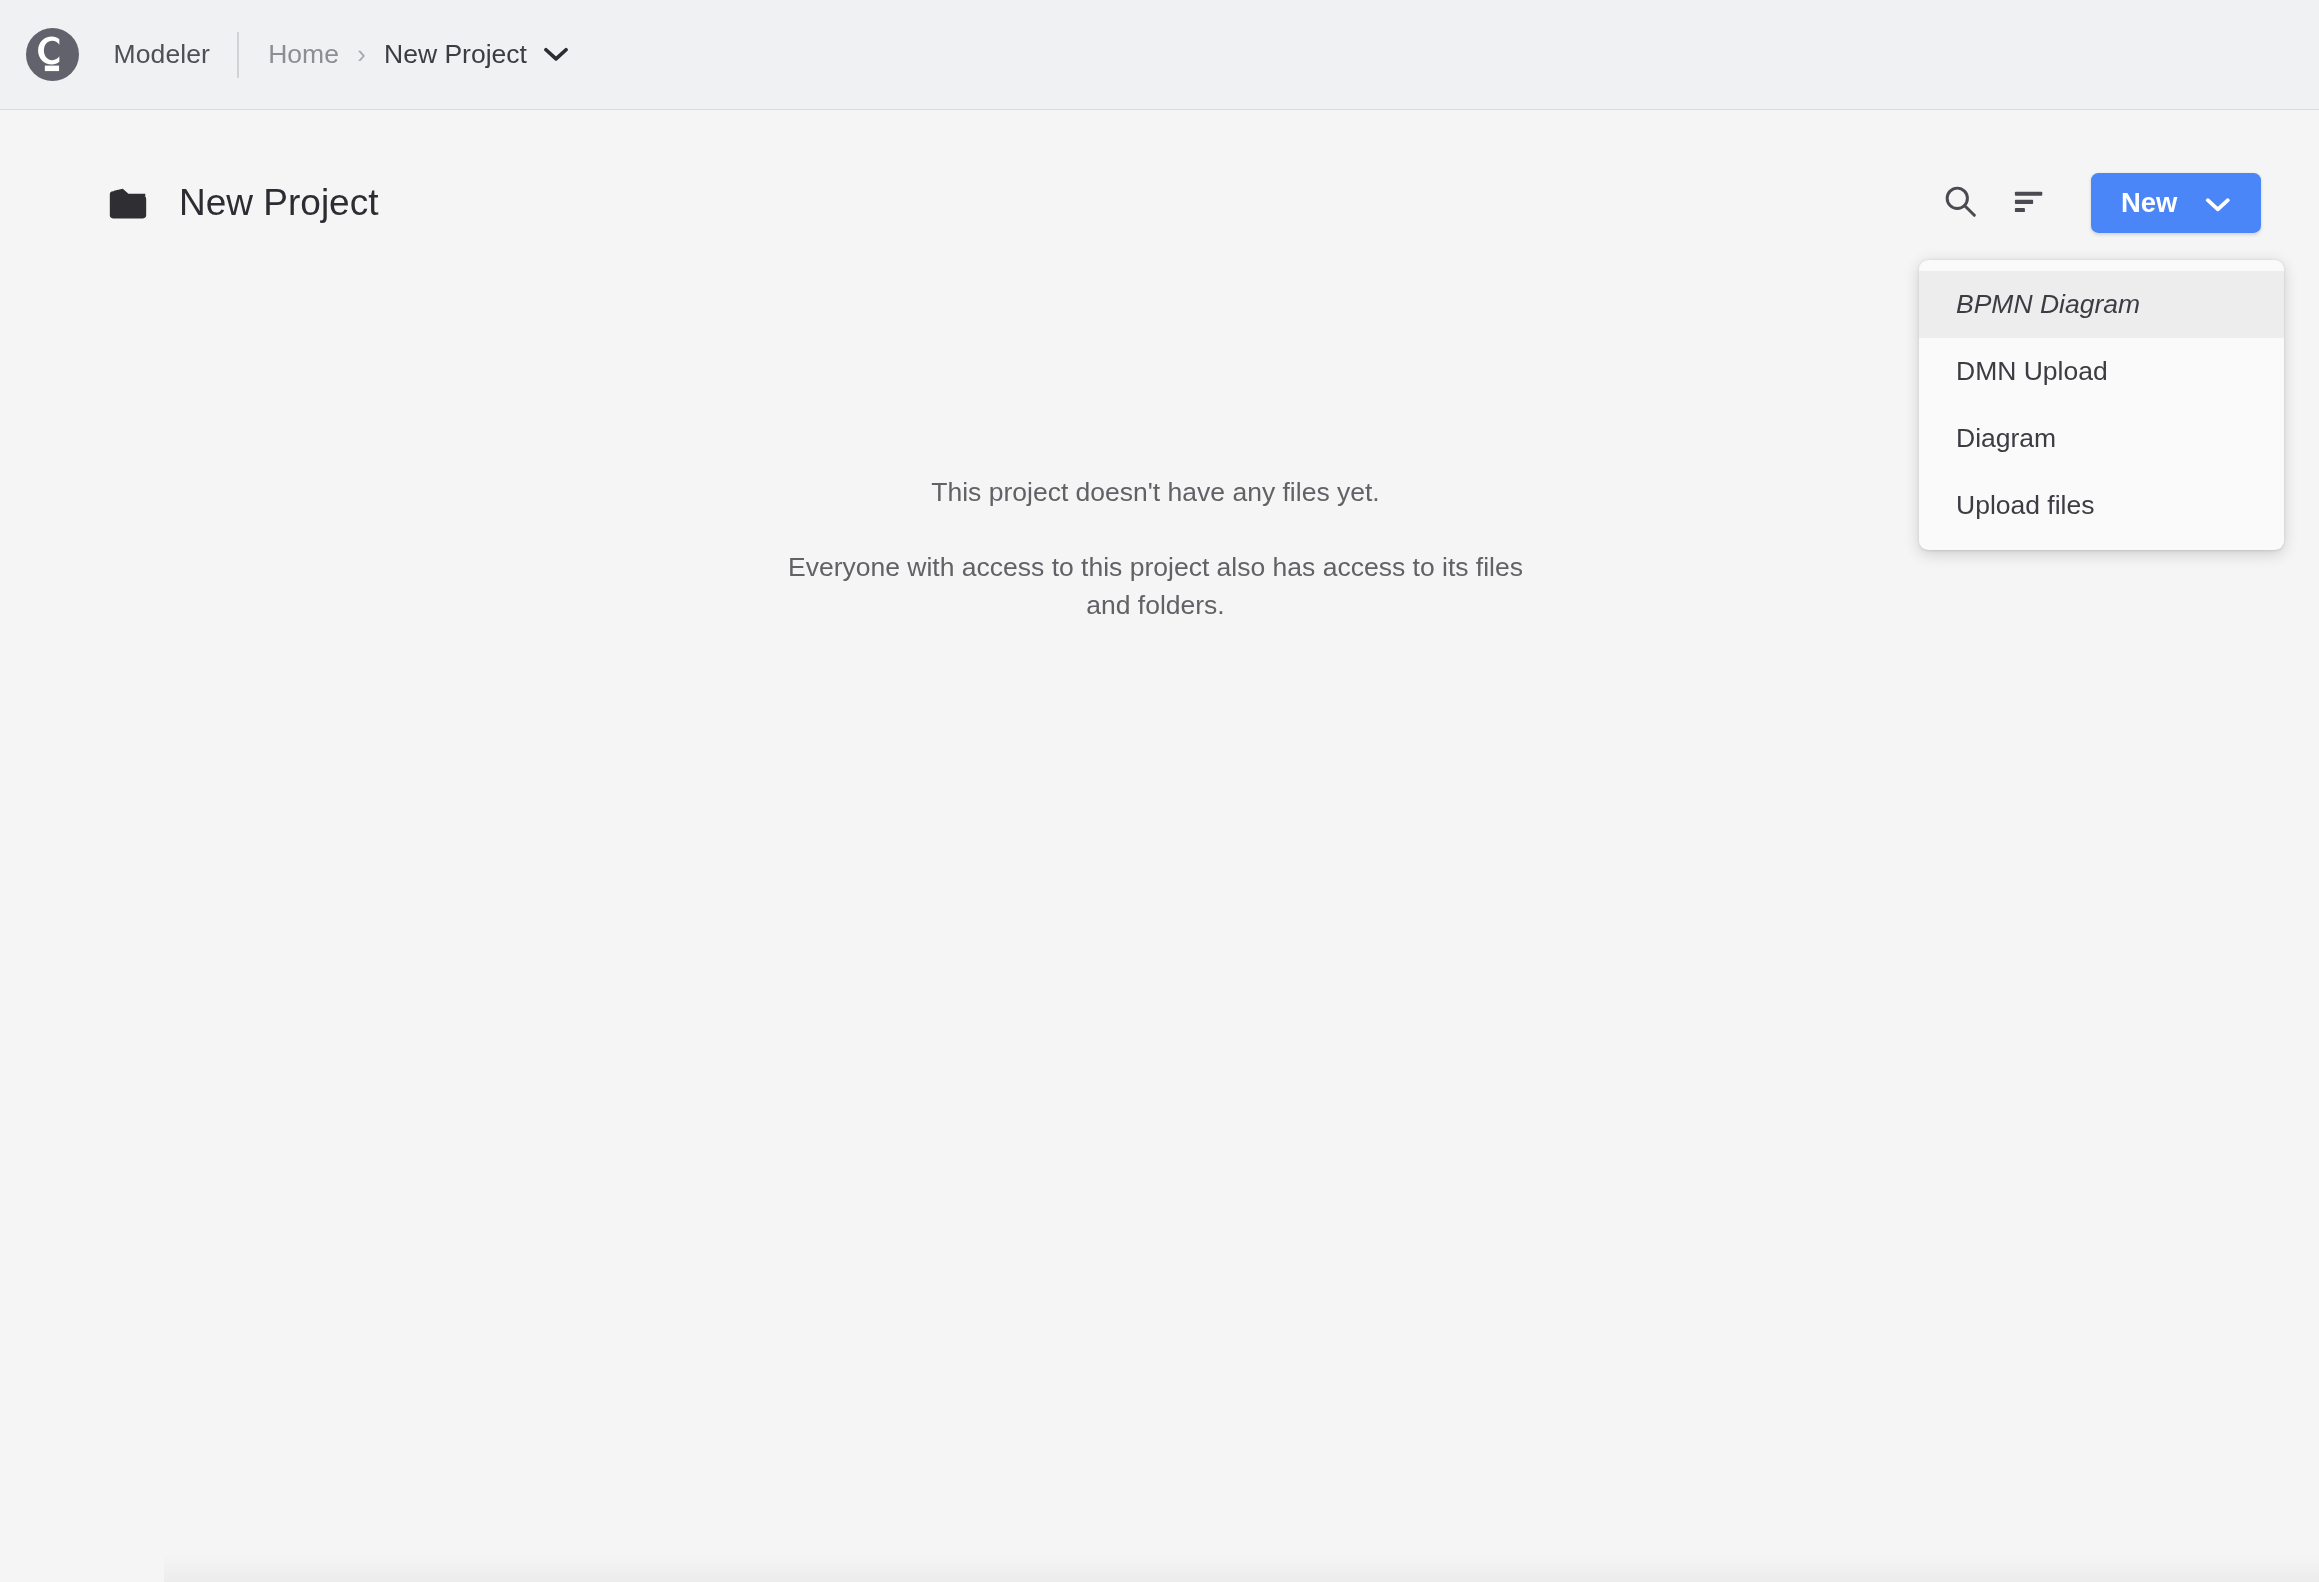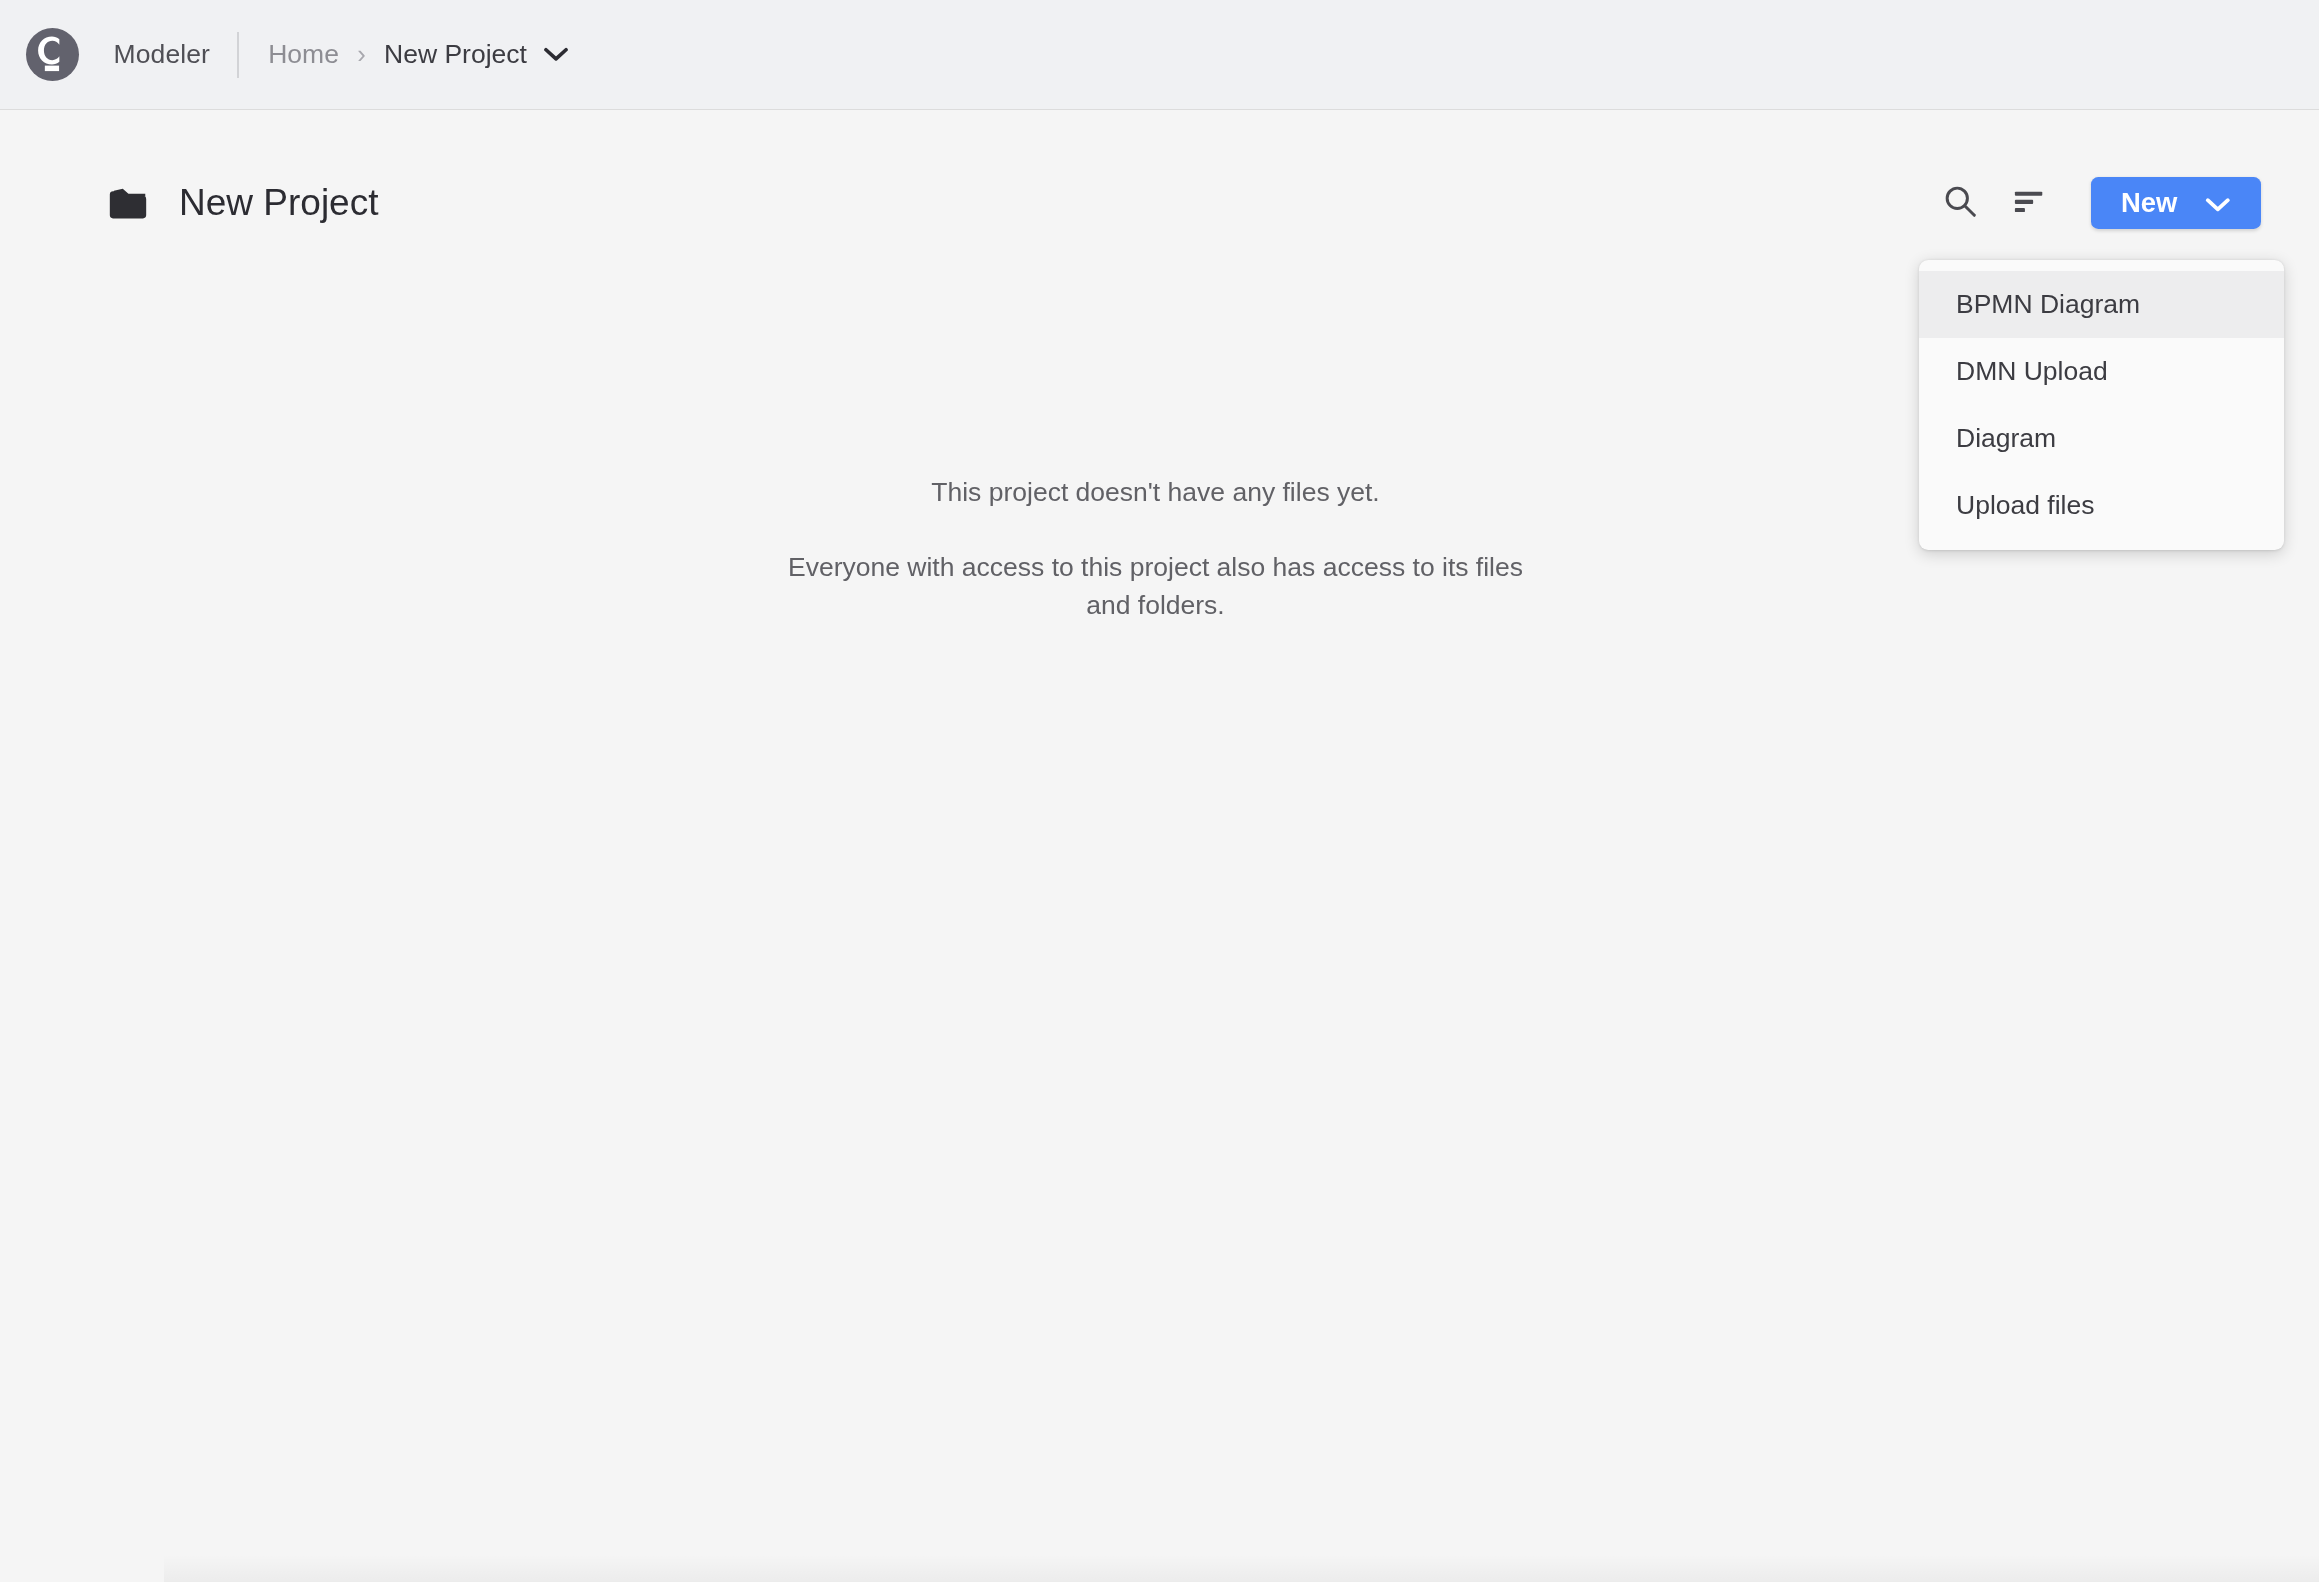--- a/index.html
+++ b/index.html
@@ -124,21 +124,21 @@
     align-items: center;
     justify-content: center;
     background: none;
     border: none;
     cursor: pointer;
     border-radius: 5.5px;
   }
 
   .new-btn {
     margin-left: 27.4px;
-    height: 52px;
+    height: 60px;
     min-width: 170px;
     background: #4a86f7;
     border: none;
     border-radius: 7.3px;
     color: #ffffff;
     font-family: "Liberation Sans", sans-serif;
     font-size: 27.4px;
     font-weight: bold;
     display: flex;
     align-items: center;
@@ -168,21 +168,21 @@
   .menu-item {
     height: 67px;
     display: flex;
     align-items: center;
     padding-left: 37px;
     font-size: 26.5px;
     color: #3c3c42;
     cursor: pointer;
     white-space: nowrap;
   }
-  .menu-item.is-highlighted { background: #ededee; }
+  .menu-item.is-highlighted { background: #ededee; font-style: italic; }
 
   
   .empty-state {
     position: absolute;
     top: 369px;
     left: 0;
     right: 8px;
     display: flex;
     flex-direction: column;
     align-items: center;

